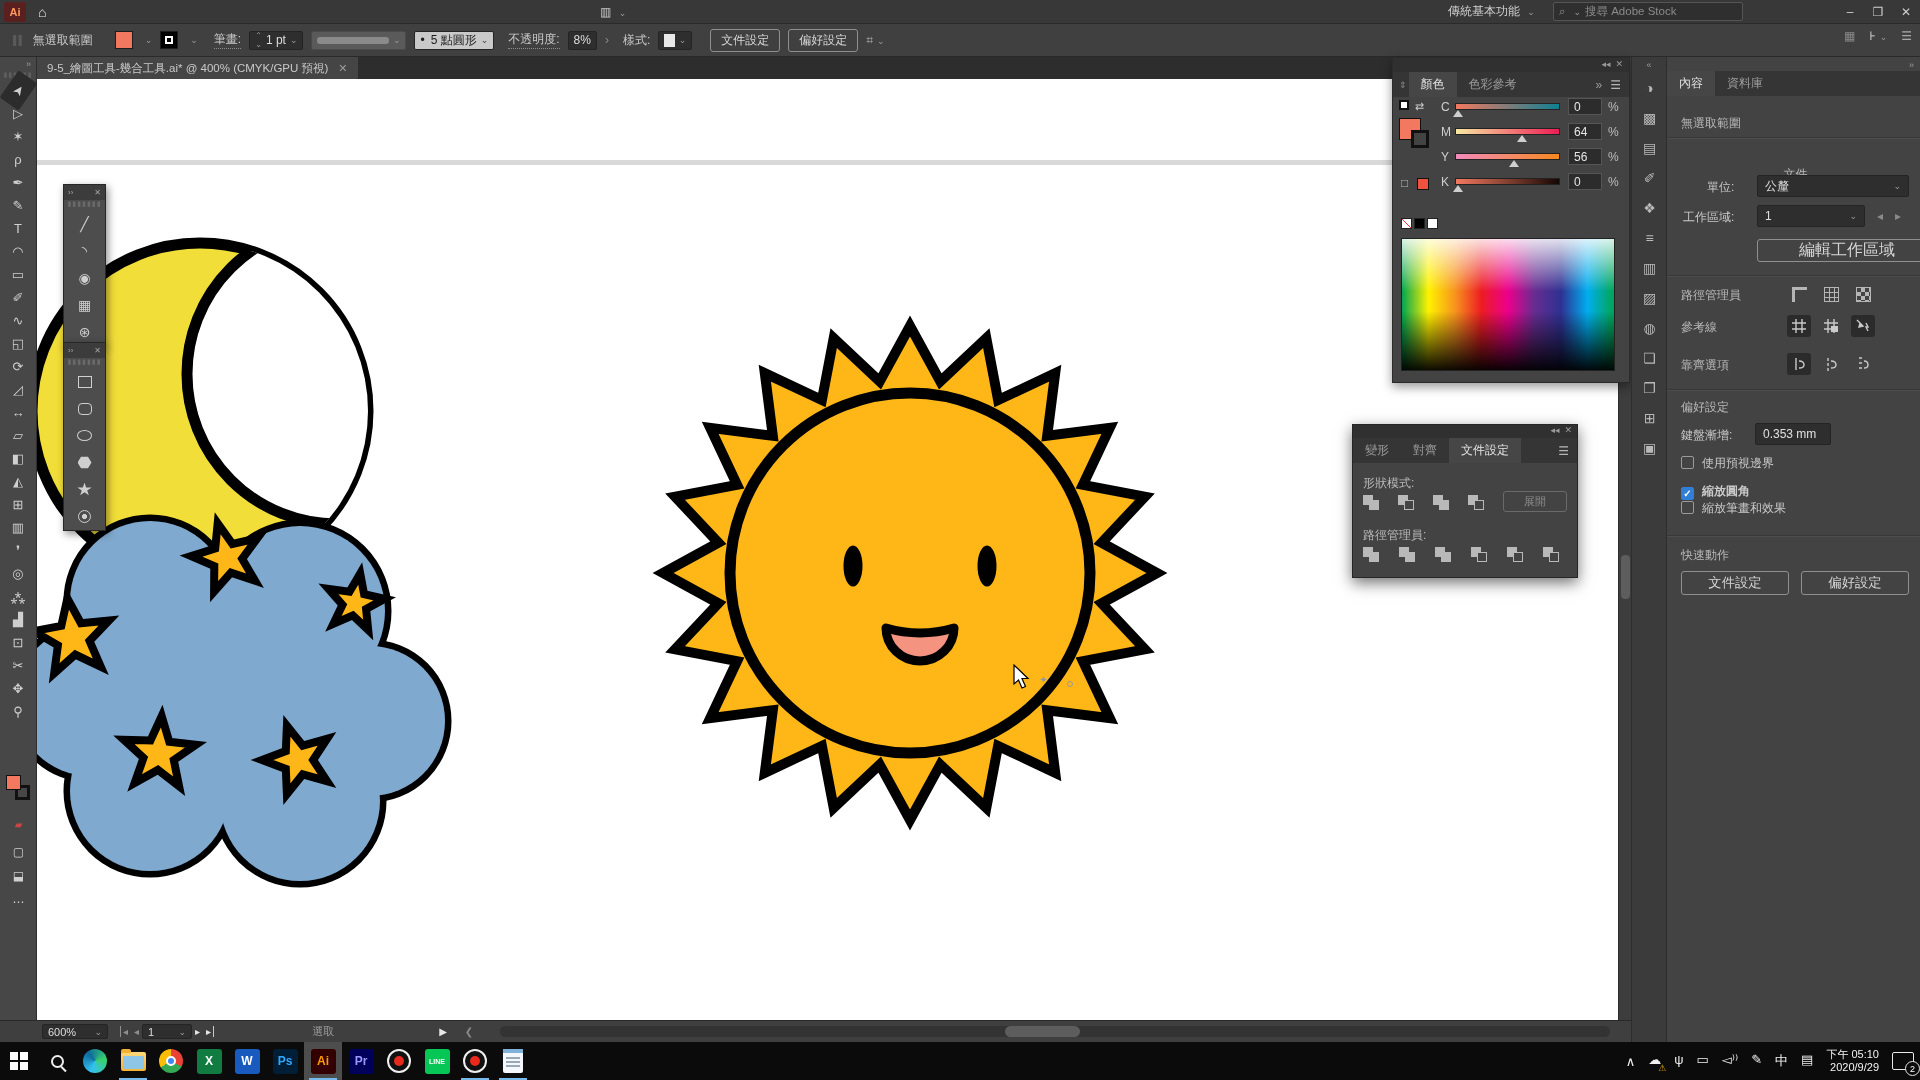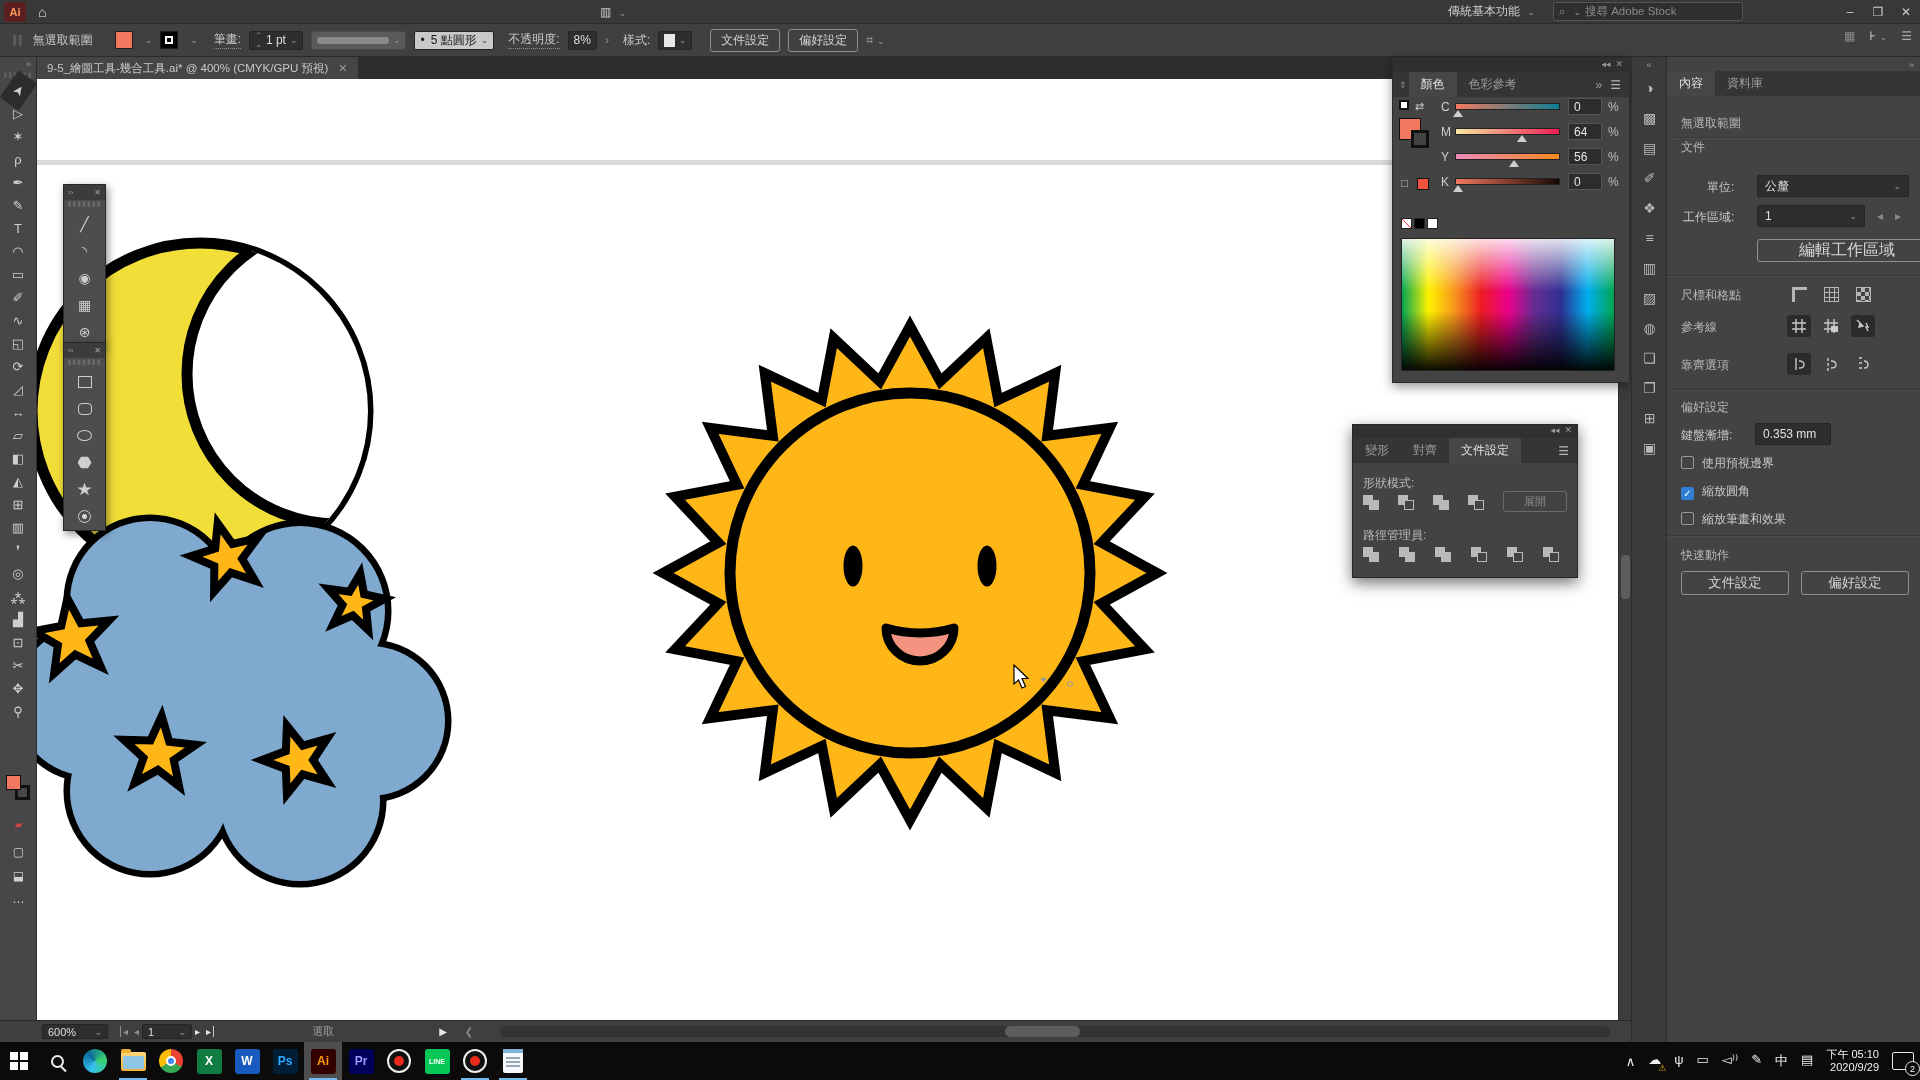--- a/index.html
+++ b/index.html
@@ -476,21 +476,21 @@
     </div>
 
   <div class="abs" id="props">
     <div class="corner">»</div>
     <div class="panel-tabs" style="margin-top:14px;">
       <span class="ptab on">內容</span>
       <span class="ptab">資料庫</span>
     </div>
     <div class="prow" style="top:58px;"><span class="seclbl">無選取範圍</span></div>
     <div class="hr" style="top:80px;"></div>
-    <div class="prow" style="top:82px;"><span class="seclbl">文件</span></div>
+    <div class="prow" style="top:109px;text-align:center;"><span class="seclbl">文件</span></div>
     <div class="prow" style="top:118px;">
       <span style="position:absolute;left:26px;top:4px;">單位:</span>
       <div class="selfld" style="position:absolute;left:76px;top:0;width:152px;">
         <span>公釐</span>
           <span class="dd">⌄</span>
       </div>
     </div>
     <div class="prow" style="top:148px;">
       <span style="position:absolute;left:2px;top:4px;">工作區域:</span>
       <div class="selfld" style="position:absolute;left:76px;top:0;width:108px;">
@@ -498,21 +498,21 @@
           <span class="dd">⌄</span>
       </div>
       <span class="dim" style="position:absolute;left:196px;top:4px;">◂</span>
       <span class="dim" style="position:absolute;left:214px;top:4px;">▸</span>
     </div>
     <div class="prow" style="top:182px;">
       <button class="aibtn" style="position:absolute;left:76px;top:0;width:180px;height:23px;font-size:16px;">編輯工作區域</button>
     </div>
     <div class="hr" style="top:218px;"></div>
     <div class="prow" style="top:230px;">
-      <span class="seclbl">尺標和格點</span>
+      <span class="seclbl">路徑管理員</span>
       <span class="iconbtn" style="position:absolute;left:106px;top:-4px;">
           <span class="cornerruler"></span>
         </span>
       <span class="iconbtn" style="position:absolute;left:138px;top:-4px;">
           <span class="gridicon"></span>
         </span>
       <span class="iconbtn" style="position:absolute;left:170px;top:-4px;">
           <span class="checkericon"></span>
         </span>
     </div>
@@ -556,21 +556,21 @@
     <div class="hr" style="top:332px;"></div>
     <div class="prow" style="top:342px;"><span class="seclbl">偏好設定</span></div>
     <div class="prow" style="top:366px;">
       <span style="position:absolute;left:0;top:4px;">鍵盤漸增:</span>
       <div class="selfld" style="position:absolute;left:74px;top:0;width:76px;justify-content:flex-start;">
         <span>0.353 mm</span>
       </div>
     </div>
     <div id="props-checks" class="prow" style="top:398px;">
         <div style="margin-bottom: 11px;"><span class="chk"></span><span>使用預視邊界</span></div>
-        <div style="margin-bottom: 11px;"><span class="chk on">✓</span><span>縮放圓角</span></div>
+        <div style=" font-weight: bold;"><span class="chk on">✓</span><span>縮放圓角</span></div>
         <div style="margin-bottom: 11px;"><span class="chk"></span><span>縮放筆畫和效果</span></div>
       </div>
     <div class="hr" style="top:478px;"></div>
     <div class="prow" style="top:490px;"><span class="seclbl">快速動作</span></div>
     <div class="prow" style="top:514px;height:26px;">
       <button class="aibtn" style="position:absolute;left:0;top:0;width:108px;height:24px;">文件設定</button>
       <button class="aibtn" style="position:absolute;left:120px;top:0;width:108px;height:24px;">偏好設定</button>
     </div>
   </div>
 

